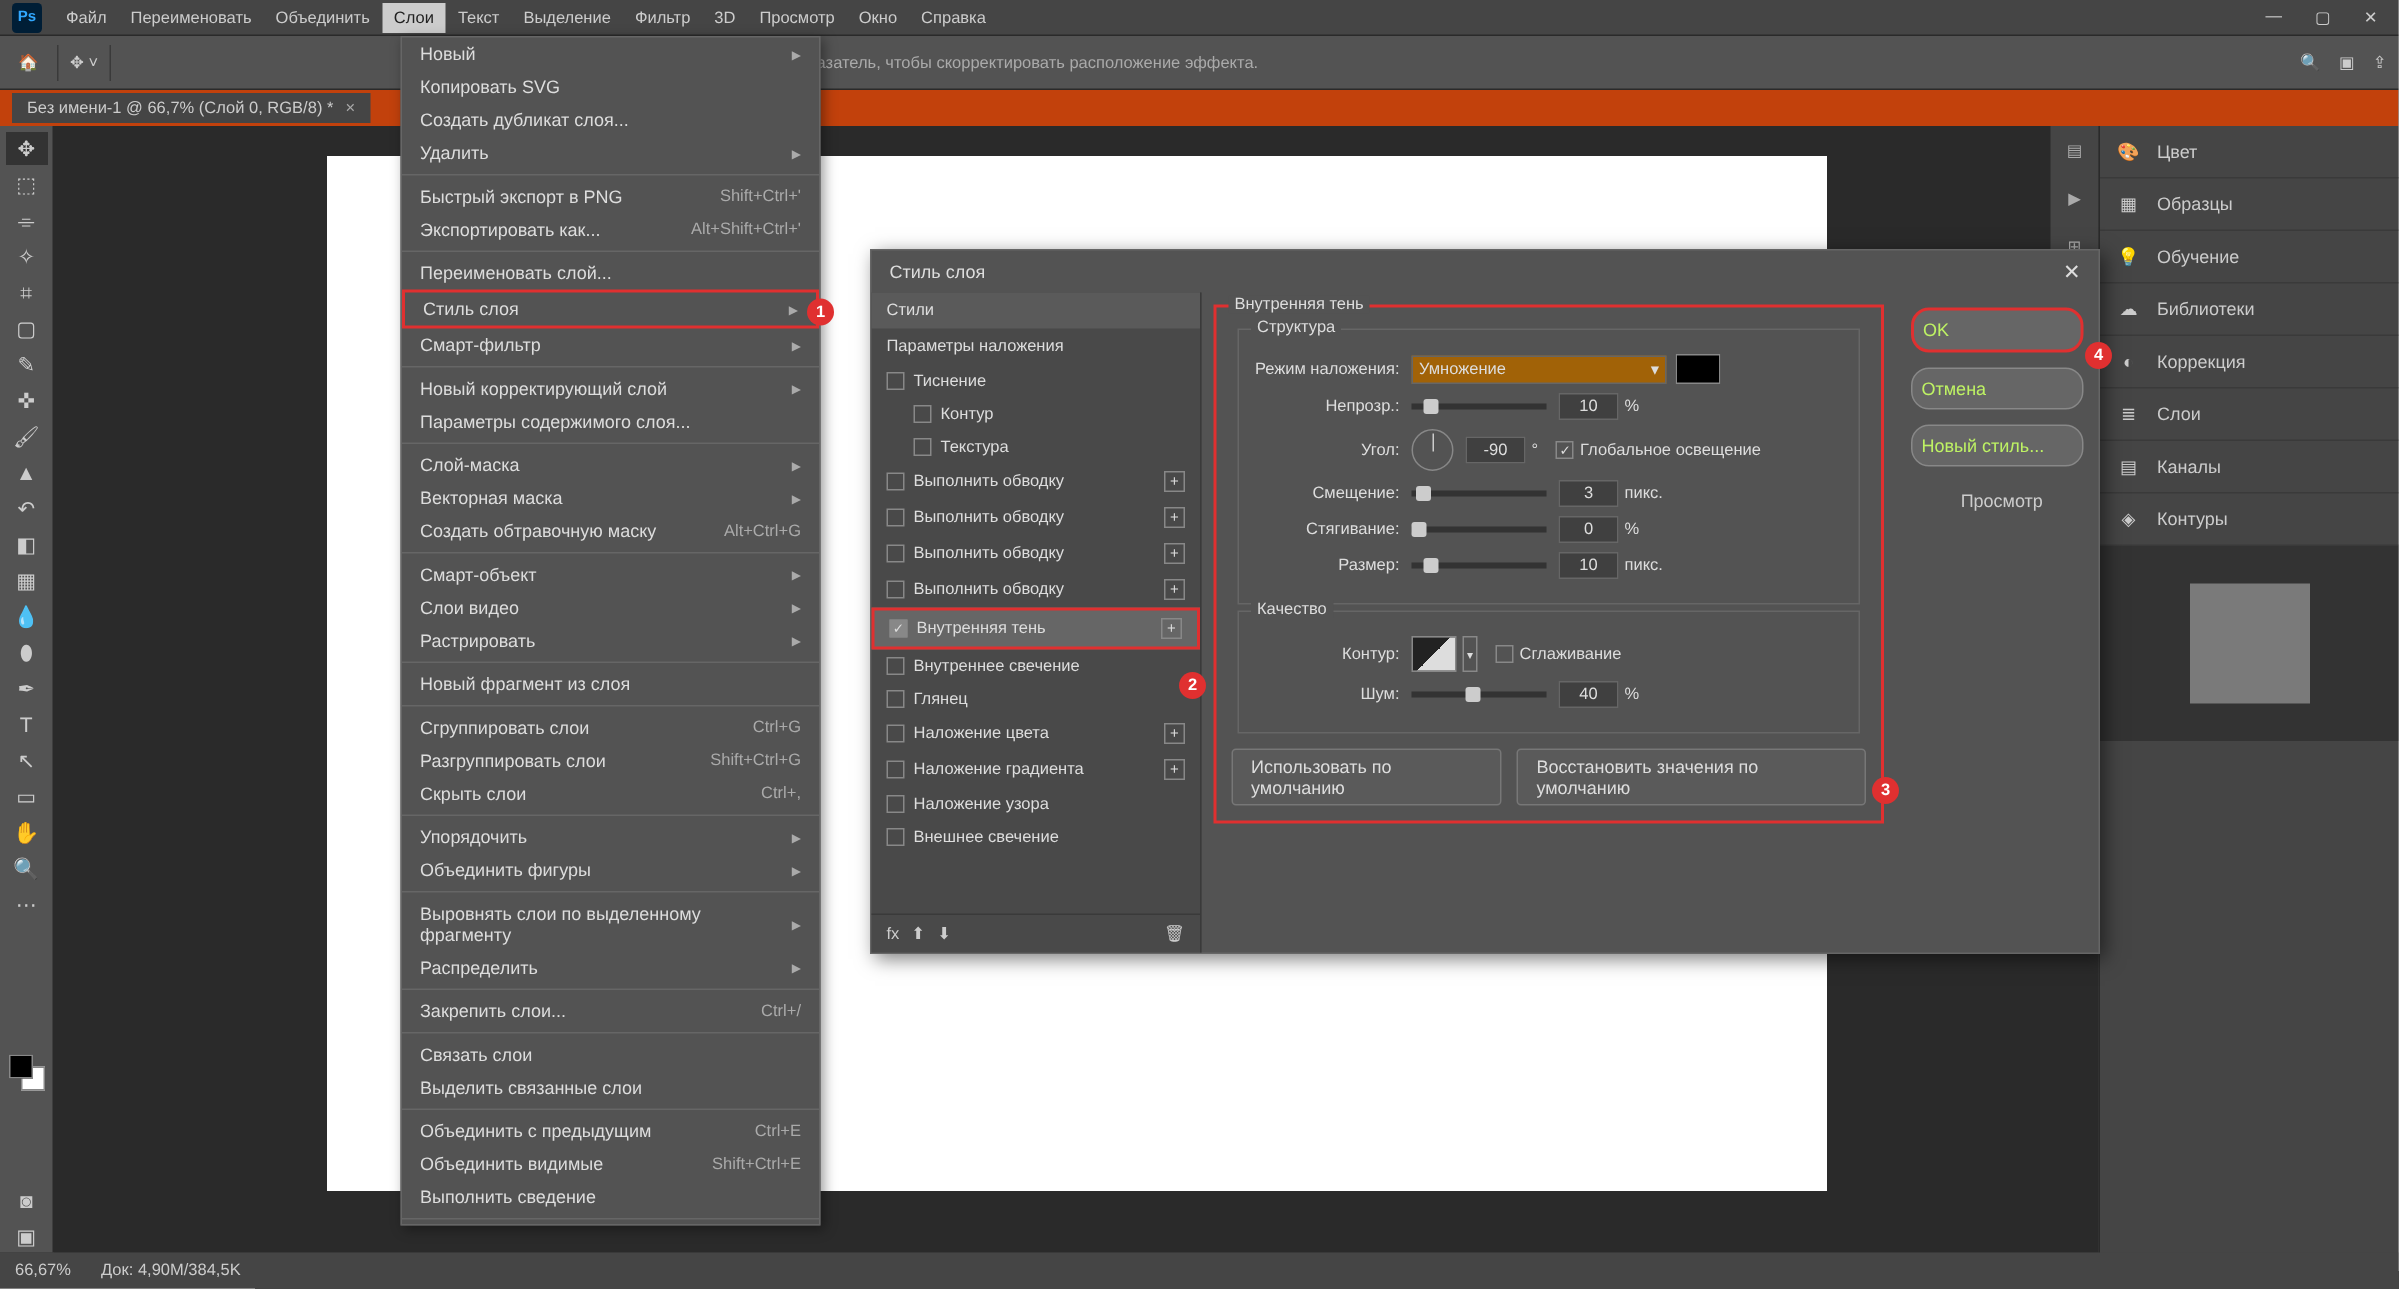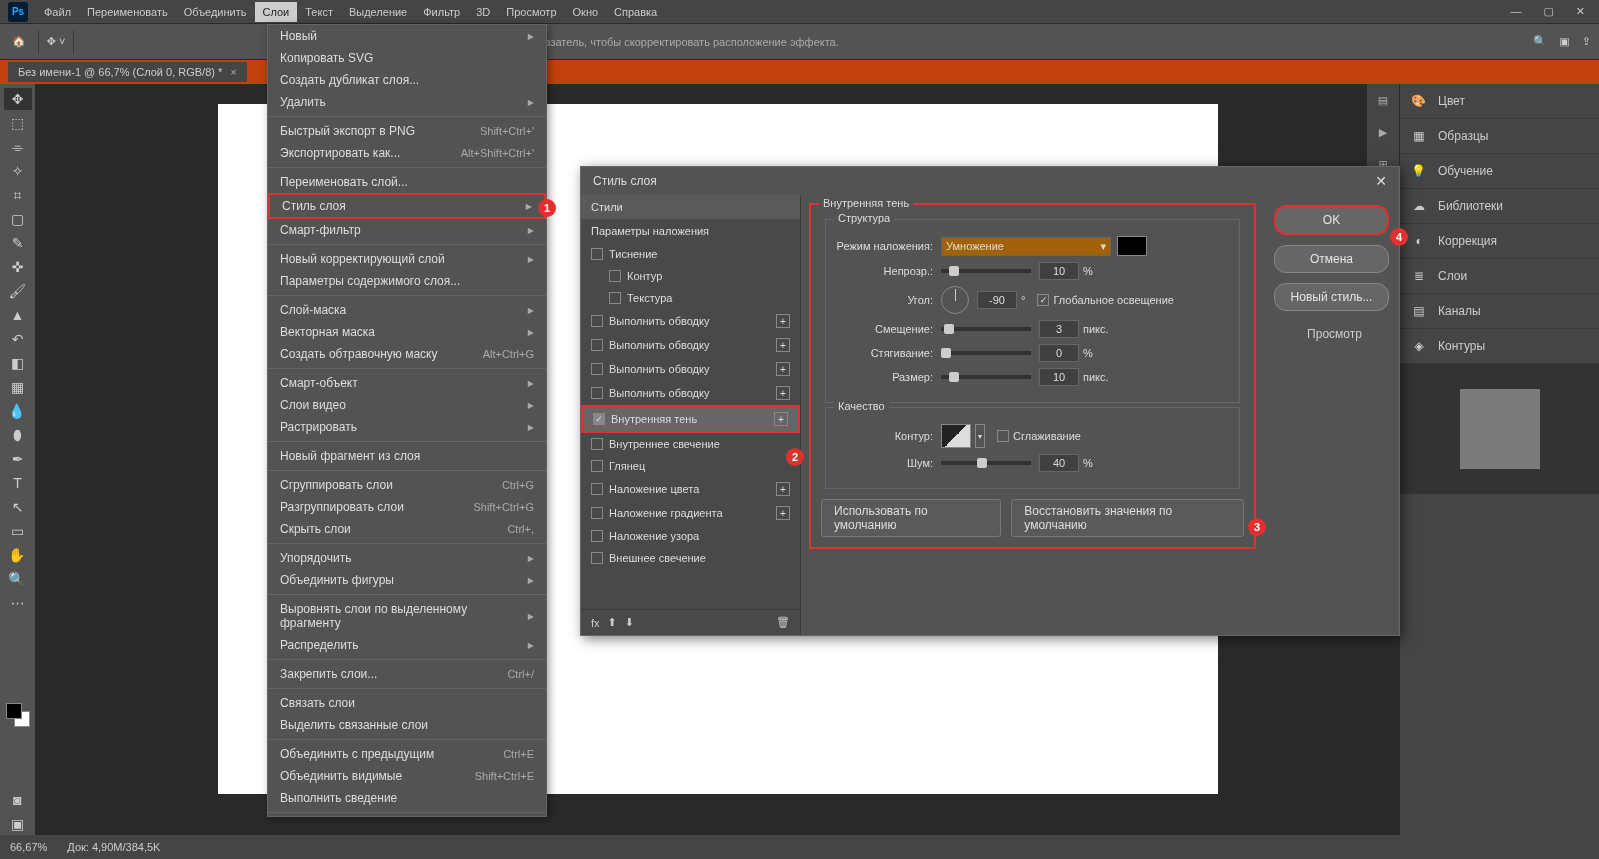--- a/index.html
+++ b/index.html
@@ -69,21 +69,21 @@
 .prop-row .angle{width:28px;height:28px;border:1px solid #888;border-radius:50%;position:relative;margin-right:8px}
 .prop-row .angle .line{position:absolute;width:1px;height:12px;background:#ccc;top:2px;left:50%}
 .prop-row .swatch2{width:30px;height:20px;background:#000;border:1px solid #888;margin-left:6px}
 .prop-row .cb2{width:12px;height:12px;border:1px solid #888;margin-right:4px;display:inline-flex;align-items:center;justify-content:center;font-size:9px}
 .prop-row .cb2.on::after{content:"✓"}
 .prop-row .contour{width:30px;height:24px;border:1px solid #888;background:linear-gradient(135deg,#222 50%,#ddd 50%);margin-right:4px}
 .prop-row .dd{width:10px;height:24px;border:1px solid #888;display:flex;align-items:center;justify-content:center;font-size:8px}
 .btn-row{display:flex;gap:10px;justify-content:center;margin-top:10px}
 .btn{background:#5a5a5a;border:1px solid #777;padding:4px 12px;font-size:12px;color:#ddd;border-radius:3px;cursor:pointer}
 .dialog-right{width:135px;padding:10px;display:flex;flex-direction:column;gap:10px;align-items:stretch;position:relative}
-.dialog-right .btn2{background:#666;border:1px solid #888;border-radius:12px;padding:6px;text-align:center;font-size:12px;color:#e5e5e5}
+.dialog-right .btn2{background:#666;border:1px solid #888;border-radius:12px;padding:6px;text-align:left;font-size:12px;color:#bef264}
 .dialog-right .btn2.hl{border:2px solid #e03030}
 .dialog-right .preview-chk{display:flex;align-items:center;gap:6px;justify-content:center;margin-top:6px;font-size:12px}
 .marker{position:absolute;width:18px;height:18px;background:#e03030;color:#fff;border-radius:50%;display:flex;align-items:center;justify-content:center;font-size:11px;font-weight:bold;z-index:300}
 </style>
 </head>
 <body>
 
 <div class="menubar">
   <div class="logo">Ps</div>
   <div id="menubar-items" style="display: flex; align-items: center;">

